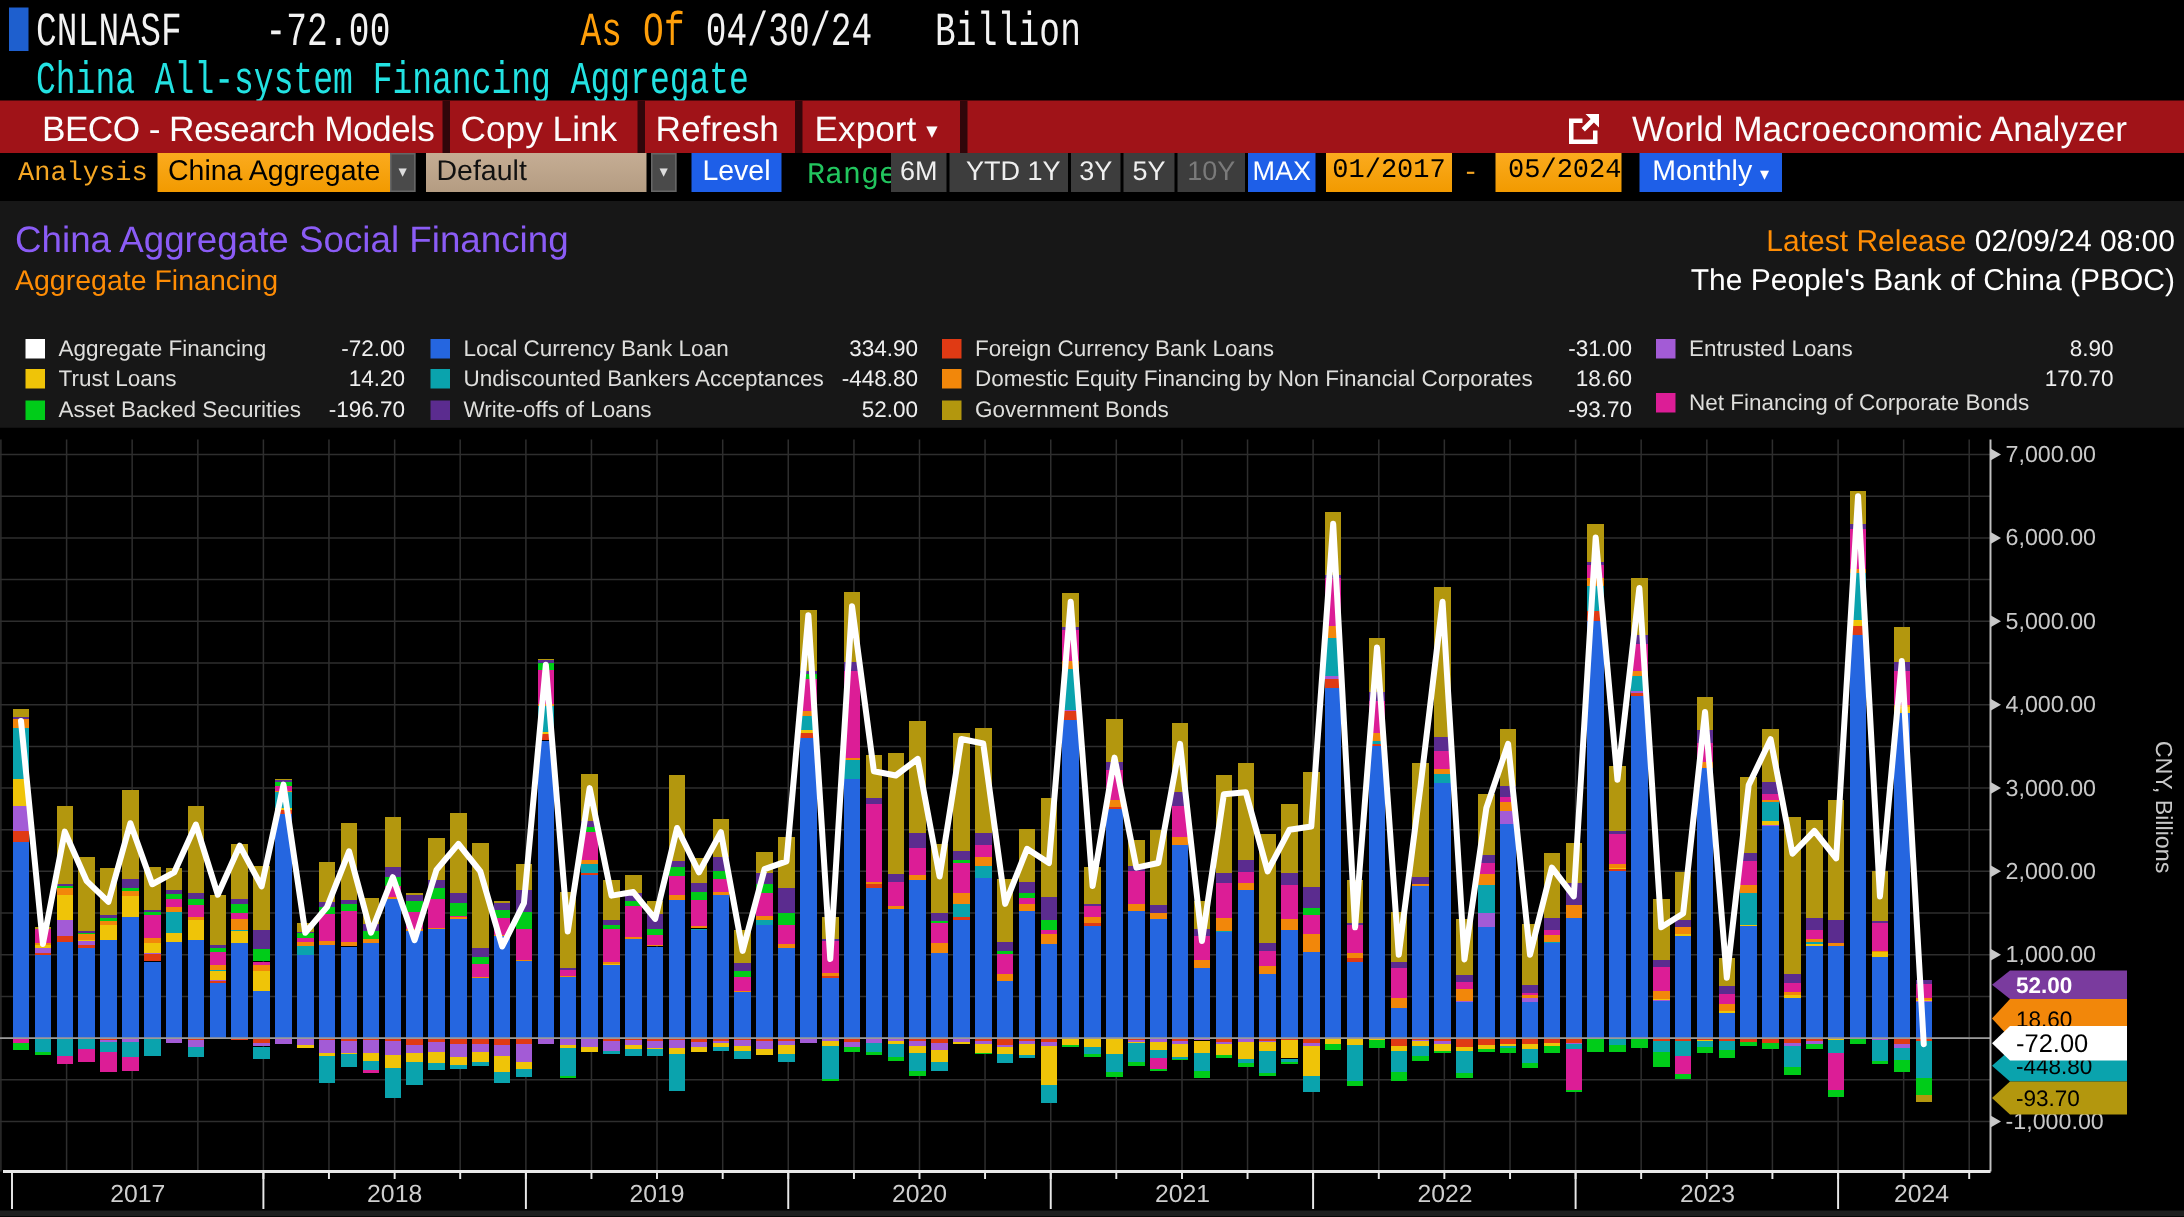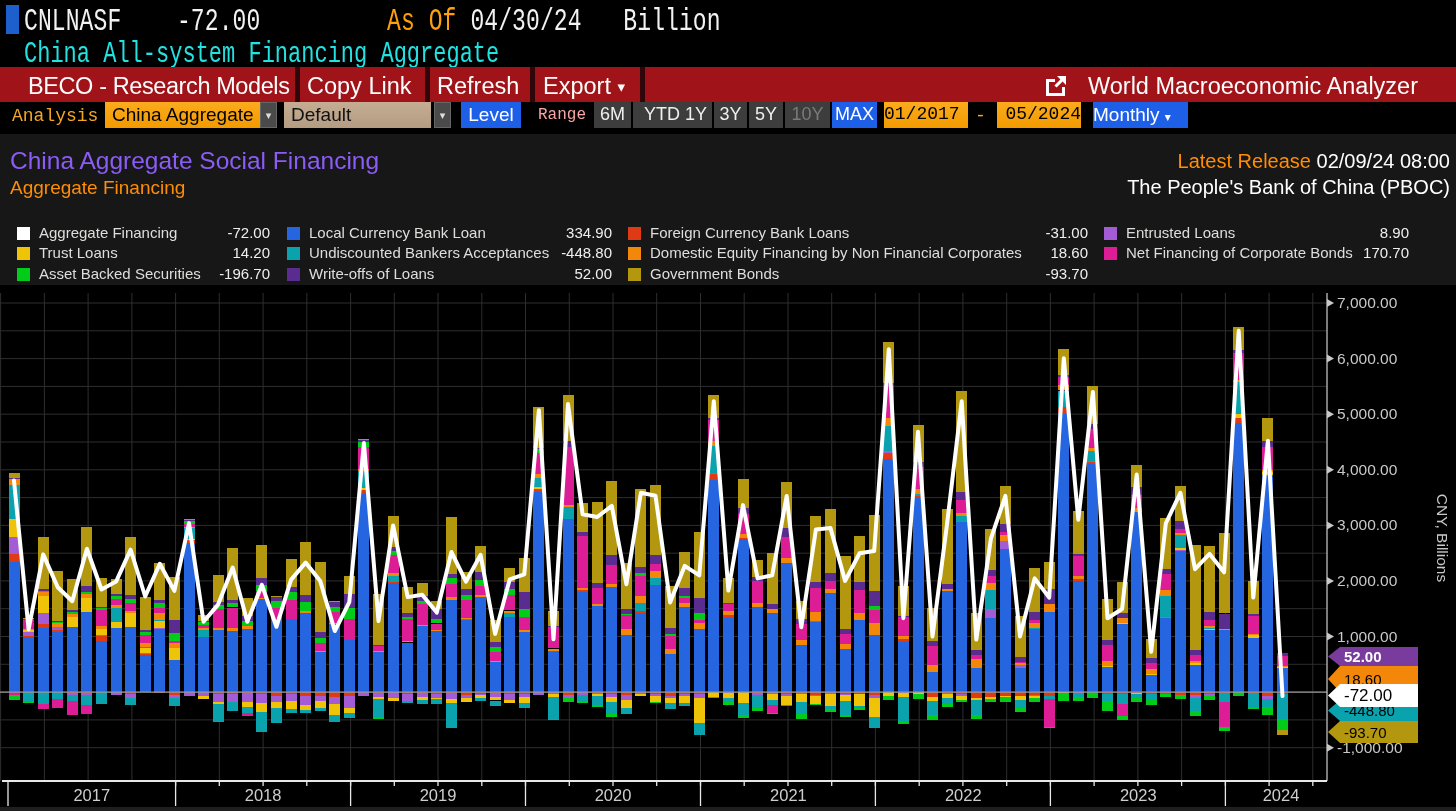--- a/index.html
+++ b/index.html
@@ -39,32 +39,32 @@
     <path d="M13 2 h9 v9 l-3.4,-3.4 -6,6 -2.2,-2.2 6,-6 Z" fill="#fff"></path>
   </svg>
 <div class="abs rbtxt" style="left:1088px">World Macroeconomic Analyzer</div>
 
 <div class="abs mono" style="left:12px;top:106px;font-size:18px;color:#f5a623">Analysis</div>
 <div class="abs tb" style="left:105px;width:155px;background:linear-gradient(#fbab1e,#f29a00);color:#000;padding-left:7px">China Aggregate</div>
 <div class="abs tb" style="left:260px;width:17px;background:#4a4a4a;color:#ddd;font-size:11px;text-align:center;border:1px solid #666">▾</div>
 <div class="abs tb" style="left:284px;width:147px;background:linear-gradient(#c5ad94,#b49c82);color:#111;padding-left:7px">Default</div>
 <div class="abs tb" style="left:434px;width:17px;background:#4a4a4a;color:#ddd;font-size:11px;text-align:center;border:1px solid #666">▾</div>
 <div class="abs tb" style="left:461px;width:60px;background:#1e5fe8;color:#fff;text-align:center">Level</div>
-<div class="abs mono" style="left:538px;top:106px;font-size:16px;color:#fca5a5">Range</div>
+<div class="abs mono" style="left:538px;top:106px;font-size:20px;color:#22c55e">Range</div>
 <div class="abs tb btn mono" style="left:594px;width:37px">6M</div>
 <div class="abs tb btn mono" style="left:633px;width:58px">YTD</div>
 <div class="abs tb btn mono" style="left:680px;width:32px">1Y</div>
 <div class="abs tb btn mono" style="left:714px;width:33px">3Y</div>
 <div class="abs tb btn mono" style="left:749px;width:34px">5Y</div>
 <div class="abs tb btn mono" style="left:785px;width:45px;color:#7a7a7a">10Y</div>
 <div class="abs tb" style="left:832px;width:45px;background:#1e5fe8;color:#fff;text-align:center;font-size:18px">MAX</div>
-<div class="abs tb mono" style="left:884px;width:84px;background:linear-gradient(#fbab1e,#f29a00);color:#000;text-align:left;font-size:18px">01/2017</div>
+<div class="abs tb mono" style="left:884px;width:84px;background:linear-gradient(#fbab1e,#f29a00);color:#000;text-align:center;font-size:18px">01/2017</div>
 <div class="abs mono" style="left:975px;top:106px;font-size:18px;color:#f5a623">-</div>
 <div class="abs tb mono" style="left:997px;width:84px;background:linear-gradient(#fbab1e,#f29a00);color:#000;text-align:right;font-size:18px">05/2024</div>
-<div class="abs tb" style="left:1093px;width:95px;background:#1e5fe8;color:#fff;">Monthly <span style="font-size:12px">▾</span></div>
+<div class="abs tb" style="left:1093px;width:95px;background:#1e5fe8;color:#fff;text-align:center">Monthly <span style="font-size:12px">▾</span></div>
 
 <div class="abs" style="left:0;top:134px;width:1456px;height:157px;background:#171717"></div>
 <div class="abs" style="left:10px;top:147px;font-size:24.5px;color:#8b5cf6">China Aggregate Social Financing</div>
 <div class="abs" style="left:10px;top:177px;font-size:19px;color:#ff8d05">Aggregate Financing</div>
 <div class="abs" style="top:150px;font-size:20px;right:6px;white-space:nowrap"><span style="color:#ff8d05">Latest Release</span> <span style="color:#fff">02/09/24 08:00</span></div>
 <div class="abs" style="top:176px;font-size:20px;color:#fff;right:6px;white-space:nowrap">The People's Bank of China (PBOC)</div>
 <div class="lrow" style="left:17px;top:224px"><span class="sw" style="background:#ffffff"></span><span class="lname">Aggregate Financing</span></div>
 <div class="lval" style="left:160px;top:224px;width:110px">-72.00</div>
 <div class="lrow" style="left:17px;top:244px"><span class="sw" style="background:#efc408"></span><span class="lname">Trust Loans</span></div>
 <div class="lval" style="left:160px;top:244px;width:110px">14.20</div>
@@ -77,21 +77,21 @@
 <div class="lrow" style="left:287px;top:265px"><span class="sw" style="background:#5b2c8f"></span><span class="lname">Write-offs of Loans</span></div>
 <div class="lval" style="left:502px;top:265px;width:110px">52.00</div>
 <div class="lrow" style="left:628px;top:224px"><span class="sw" style="background:#e03a14"></span><span class="lname">Foreign Currency Bank Loans</span></div>
 <div class="lval" style="left:978px;top:224px;width:110px">-31.00</div>
 <div class="lrow" style="left:628px;top:244px"><span class="sw" style="background:#f2870a"></span><span class="lname">Domestic Equity Financing by Non Financial Corporates</span></div>
 <div class="lval" style="left:978px;top:244px;width:110px">18.60</div>
 <div class="lrow" style="left:628px;top:265px"><span class="sw" style="background:#b3970e"></span><span class="lname">Government Bonds</span></div>
 <div class="lval" style="left:978px;top:265px;width:110px">-93.70</div>
 <div class="lrow" style="left:1104px;top:224px"><span class="sw" style="background:#a35bd6"></span><span class="lname">Entrusted Loans</span></div>
 <div class="lval" style="left:1299px;top:224px;width:110px">8.90</div>
-<div class="lrow" style="left:1104px;top:244px"><span class="sw" style="background:#dc1d96"></span><span class="lname">Net Financing of Corporate Bonds</span></div>
+<div class="lrow" style="left:1104px;top:260px"><span class="sw" style="background:#dc1d96"></span><span class="lname">Net Financing of Corporate Bonds</span></div>
 <div class="lval" style="left:1299px;top:244px;width:110px">170.70</div>
 
 <div class="abs" style="left:0;top:285px"><svg width="1456" height="526" viewBox="0 285 1456 526" font-family="Liberation Sans, sans-serif">
       <rect x="0" y="285" width="1456" height="526" fill="#000"></rect>
       <g stroke="#2e2e2e" stroke-width="1">
         <line x1="0.6" y1="293" x2="0.6" y2="781"></line>
         <line x1="44.4" y1="293" x2="44.4" y2="781"></line>
         <line x1="88.1" y1="293" x2="88.1" y2="781"></line>
         <line x1="131.9" y1="293" x2="131.9" y2="781"></line>
         <line x1="175.6" y1="293" x2="175.6" y2="781"></line>

